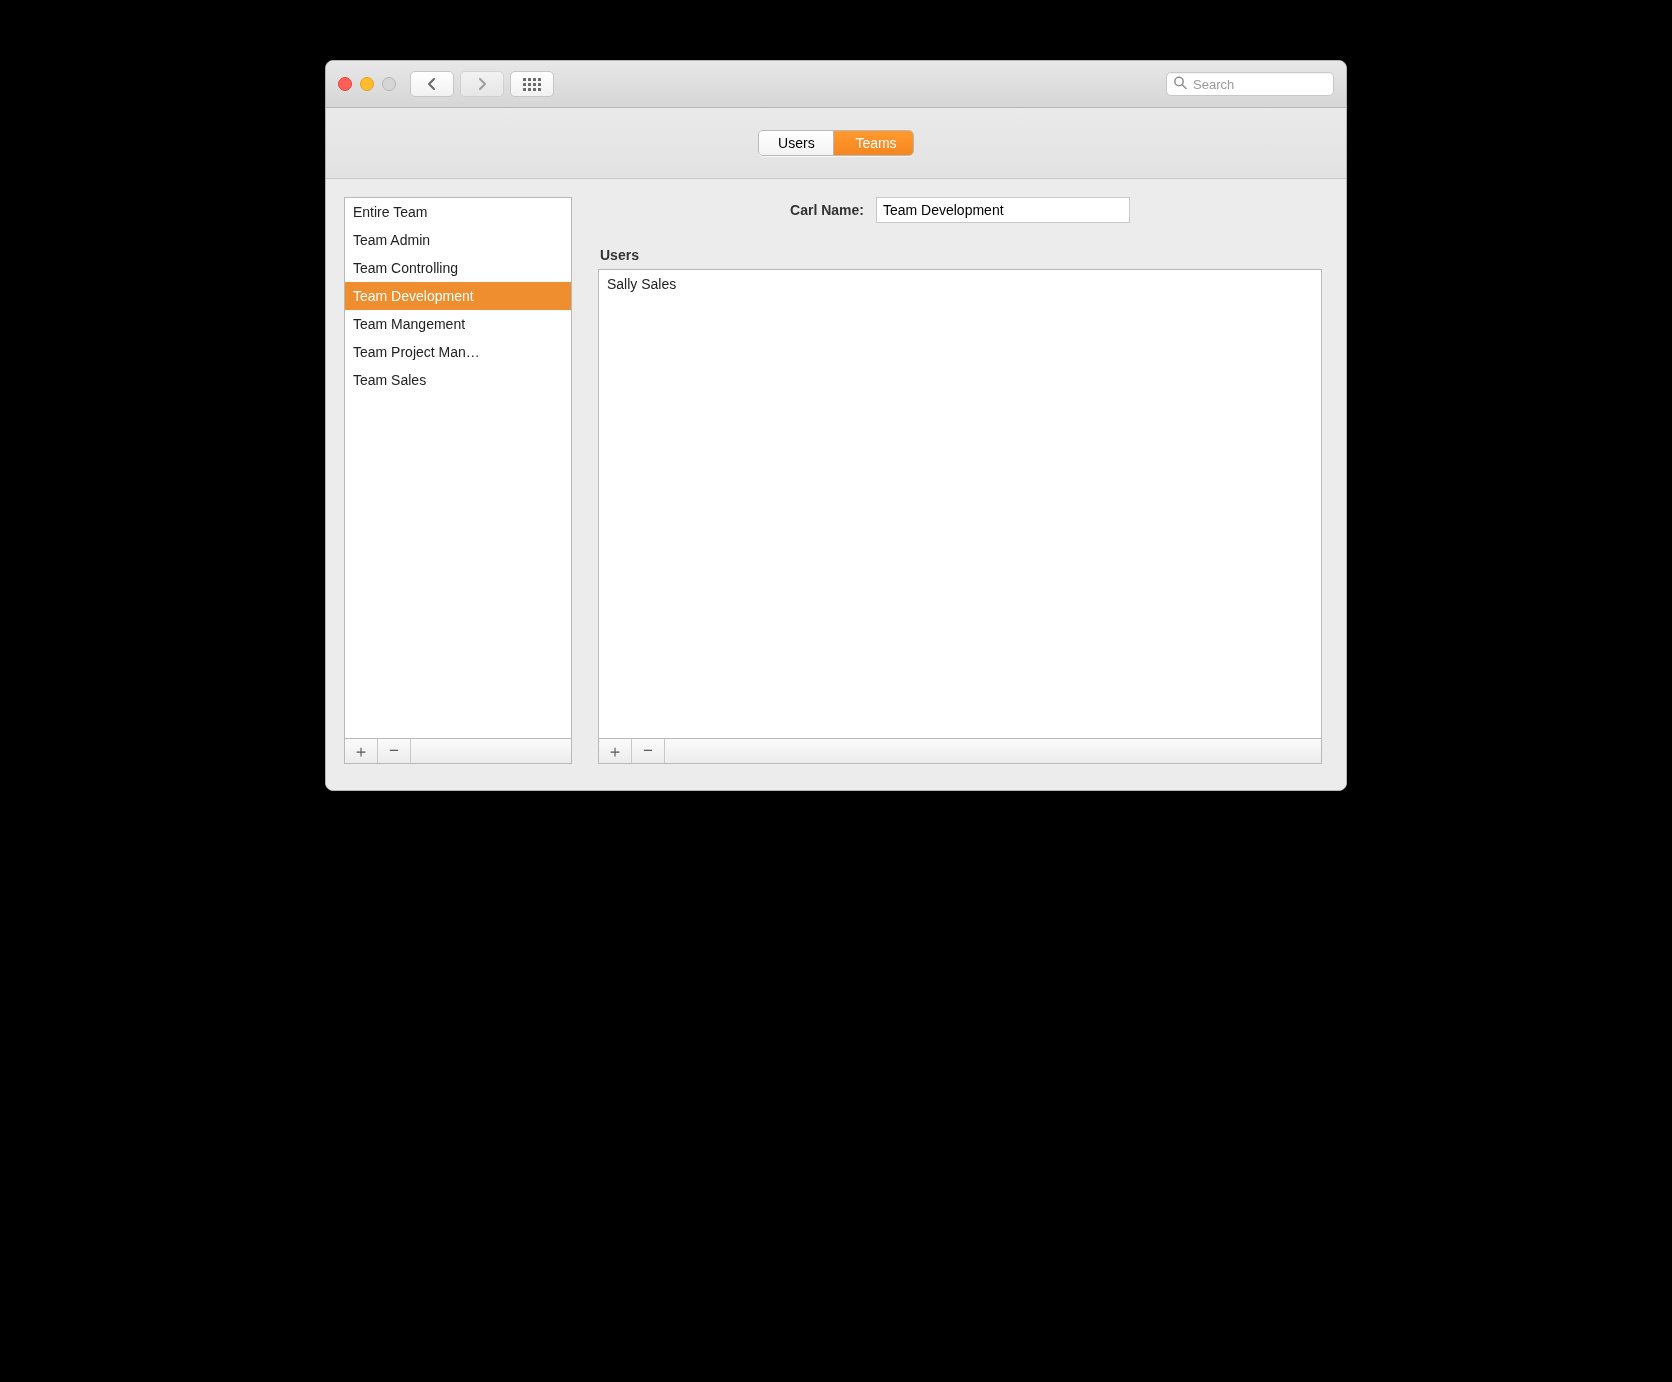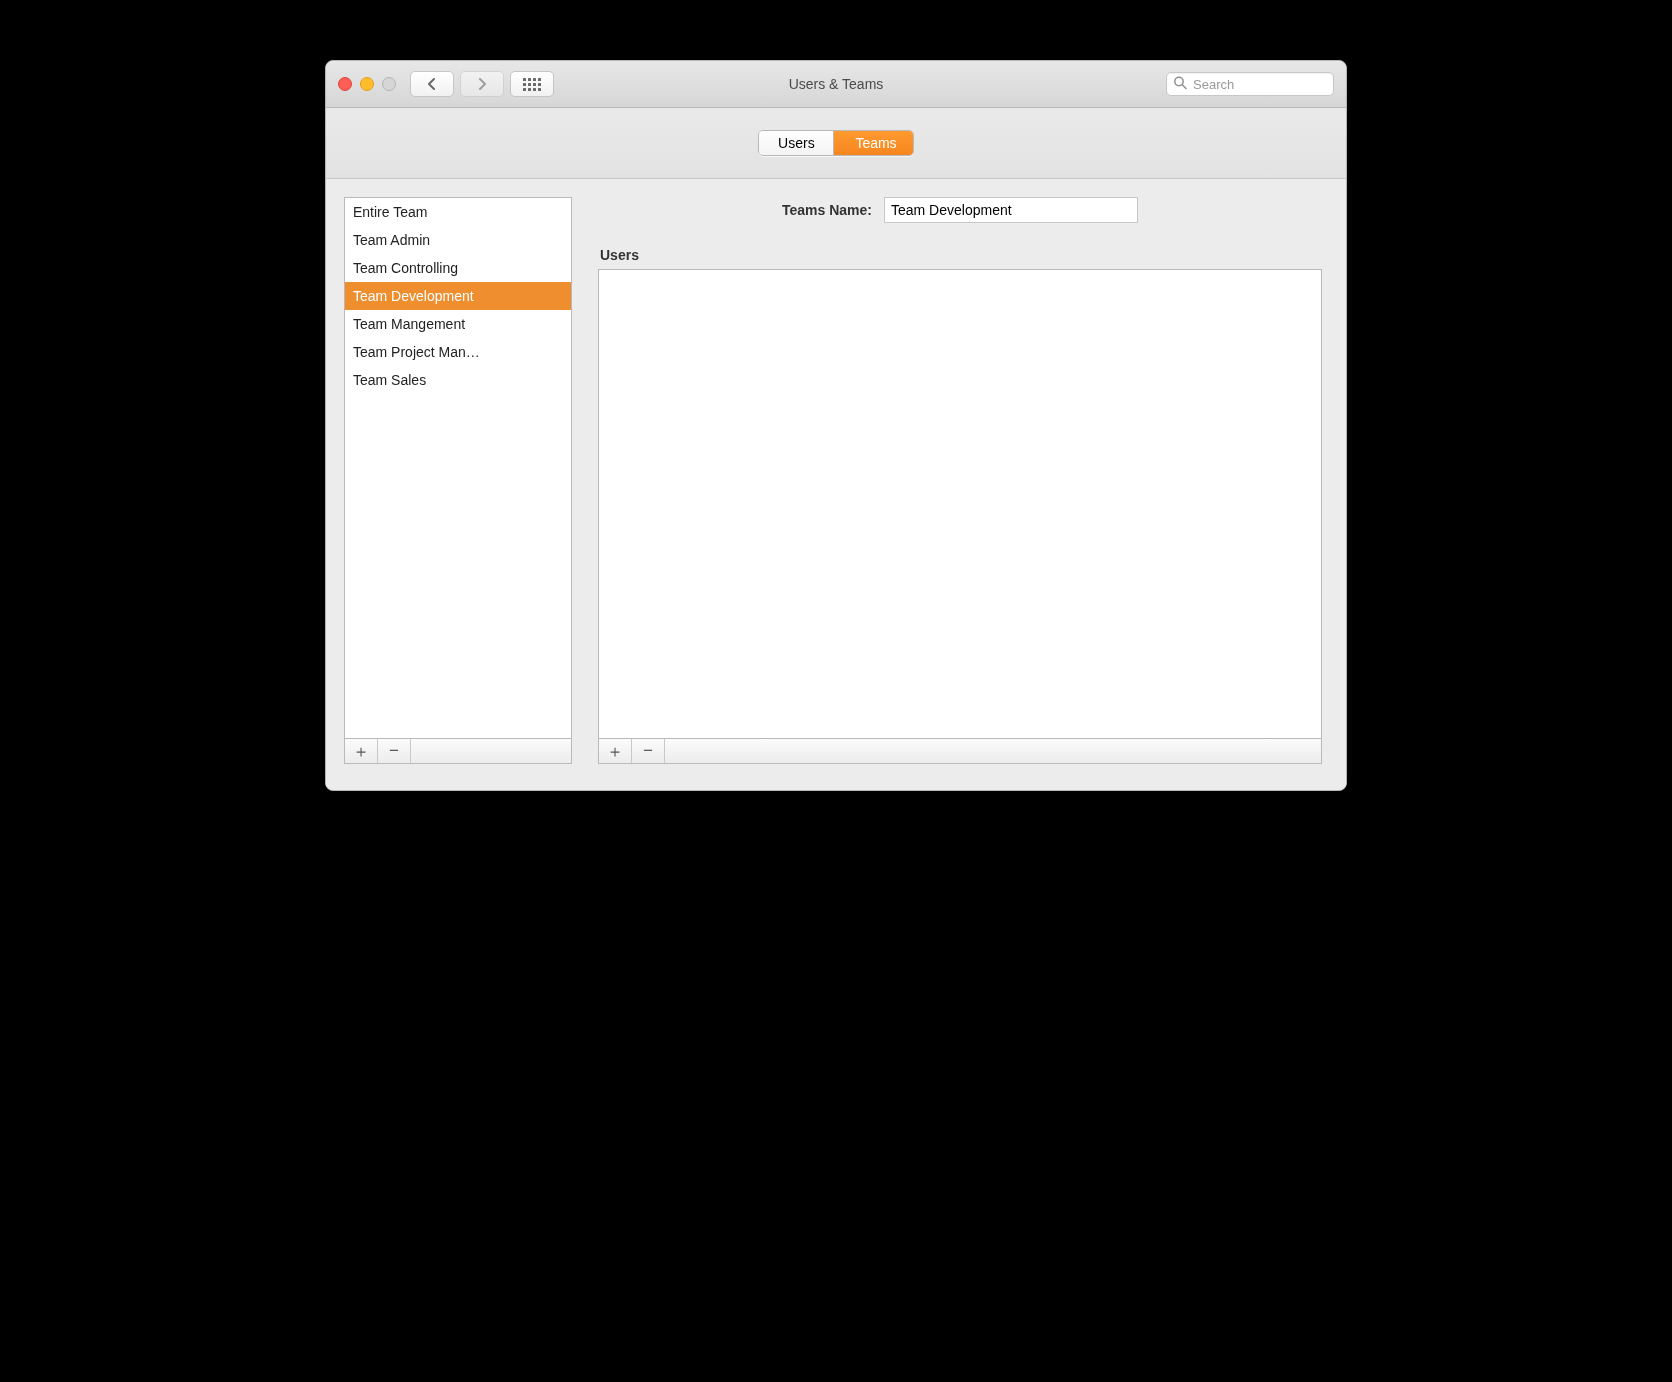--- a/index.html
+++ b/index.html
@@ -164,21 +164,20 @@
             <span></span>
             <span></span>
           <span></span>
             <span></span>
             <span></span>
             <span></span>
         </span>
       </div>
     </div>
 
-    <div class="title">Users &amp; Teams</div>
 
     <div class="search-wrap">
       <span class="mag">
         <svg width="14" height="14" viewBox="0 0 14 14">
             <circle cx="6" cy="6" r="4.2" fill="none" stroke="#8f8f8f" stroke-width="1.5"></circle>
             <line x1="9.2" y1="9.2" x2="13" y2="13" stroke="#8f8f8f" stroke-width="1.5" stroke-linecap="round"></line>
           </svg>
       </span>
       <input type="search" placeholder="Search" style="">
     </div>
@@ -210,27 +209,28 @@
         <div class="ft-btn">
           <span>−</span>
         </div>
         <div class="ft-fill"></div>
       </div>
     </div>
 
     <div class="panel right">
 
       <div class="field-row">
-        <label>Teams Name:</label>
+        <label>Carl Name:</label>
         <input type="text" value="Team Development" style="">
       </div>
 
       <div class="section-title">Users</div>
 
       <div class="listbox">
+        <div class="row">Sally Sales</div>
       </div>
       <div class="footerbar">
         <div class="ft-btn">
           <span>＋</span>
         </div>
         <div class="ft-btn">
           <span>−</span>
         </div>
         <div class="ft-fill"></div>
       </div>

